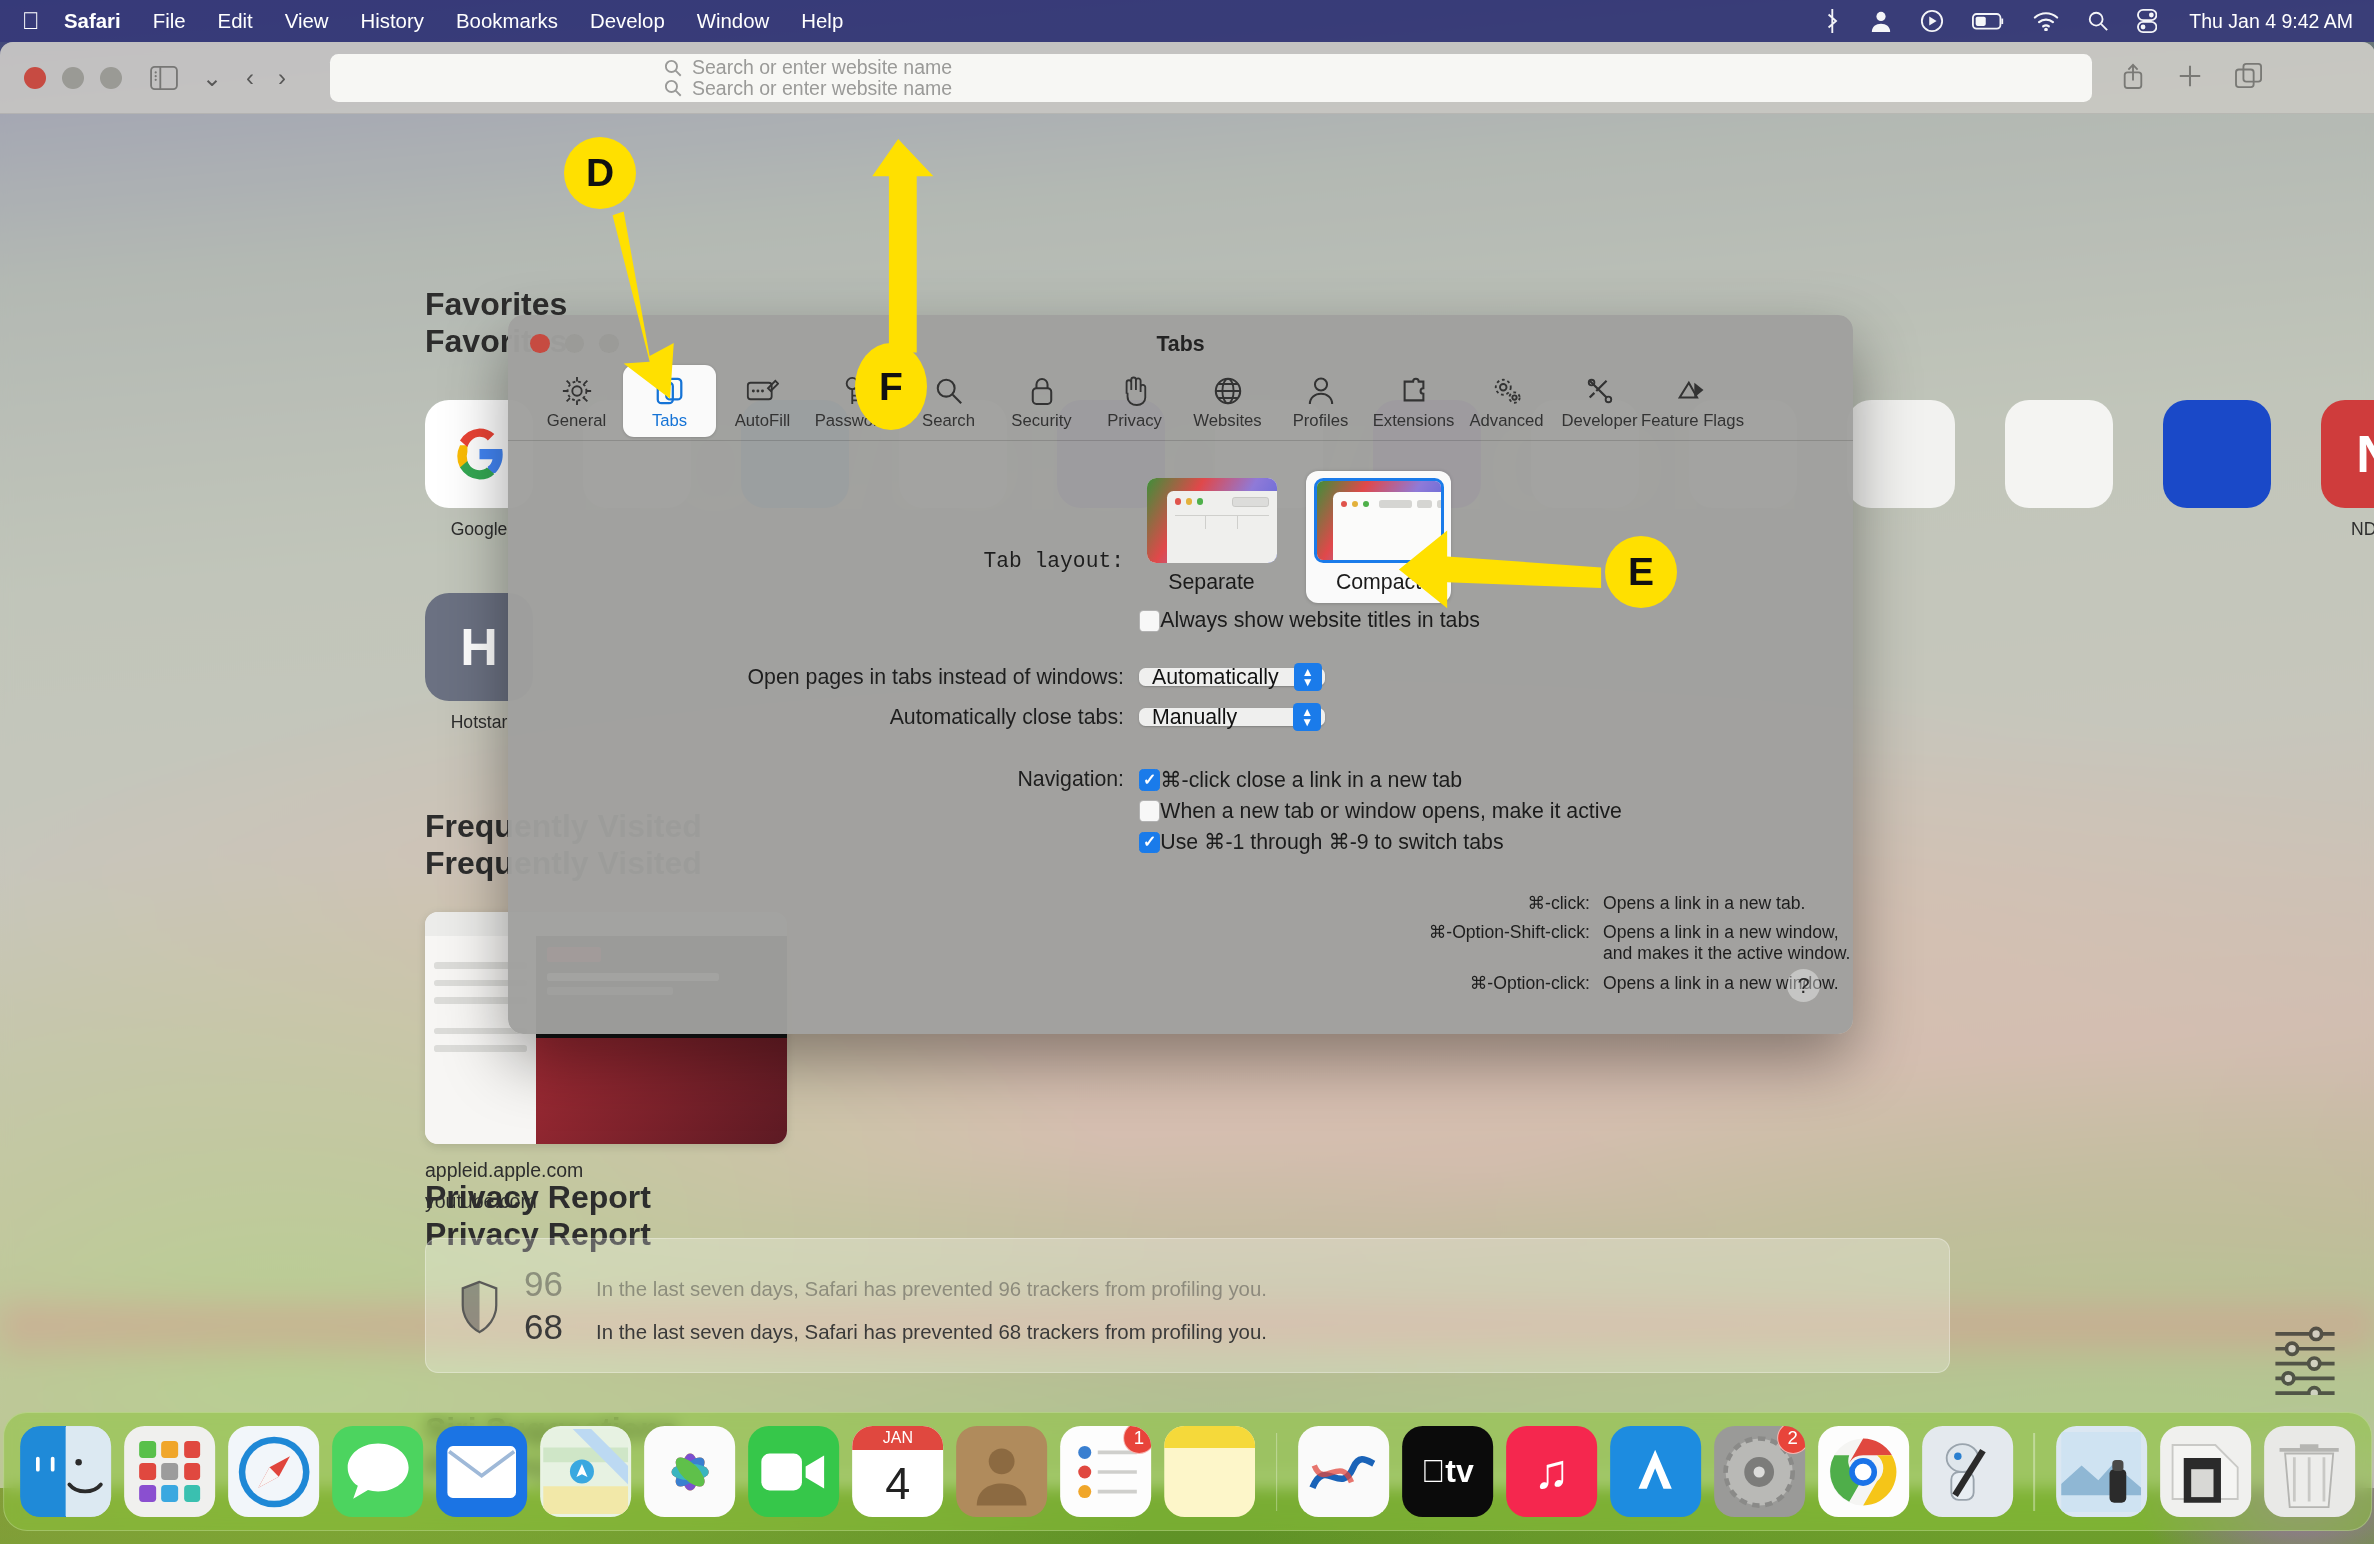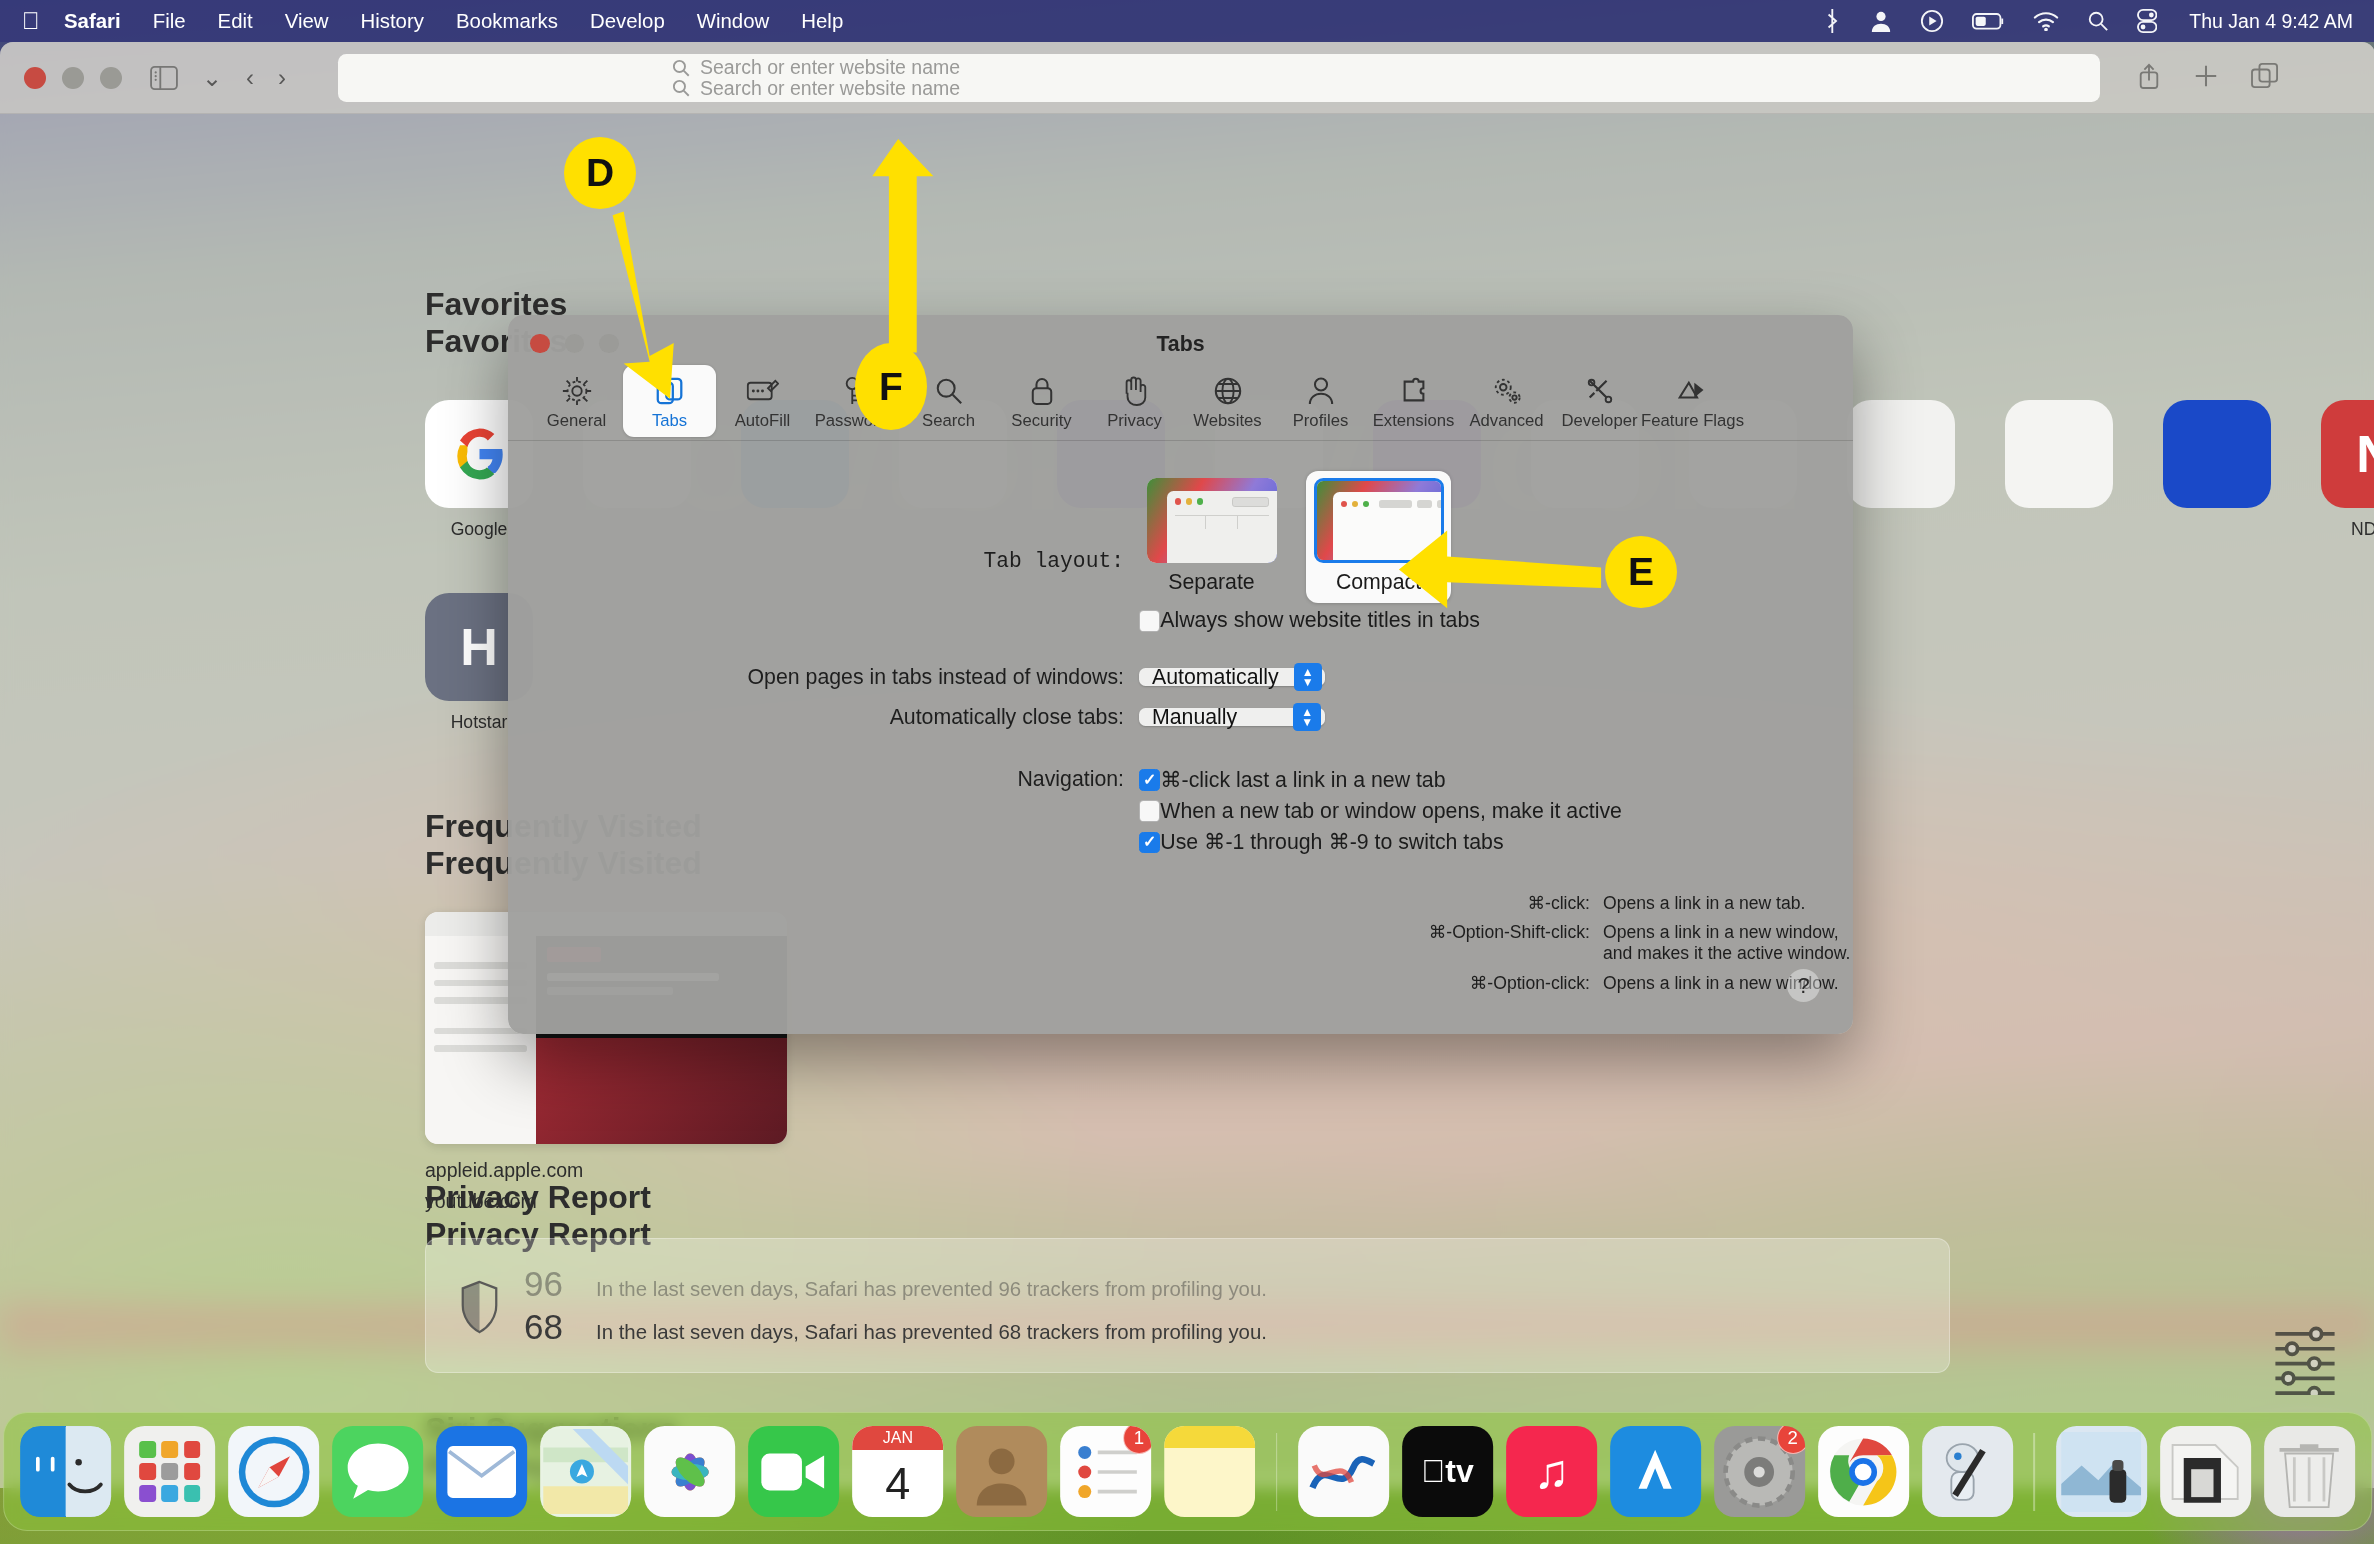--- a/index.html
+++ b/index.html
@@ -57,21 +57,21 @@
     background:rgba(206,204,198,.72);
     display:flex; align-items:center; padding:0 24px;
     border-bottom:0.9px solid rgba(0,0,0,.08);
   }
   .tlights{ display:flex; gap:16px; margin-right:28px;}
   .tl{ width:22px; height:22px; border-radius:50%; background:#9a9a95; }
   .tl.red{ background:#c74b42; }
   .tbtn{ margin-right:24px; opacity:.55; display:flex; align-items:center;}
   .tbtn.arrow{ font-size:24px; }
   #urlbar{
-    flex:1; height:48px; max-width:1762px; margin:0 28px;
+    flex:1; height:48px; max-width:1762px; margin:0 20px;
     background:rgba(250,250,248,.95); border-radius:8.3px;
     display:flex; align-items:center; padding:0 16.7px;
     position:relative; overflow:hidden;
   }
   #urlbar .ghost{
     position:absolute; left:334px; top:2.8px; width:928px;
     color:#9a9a98; font-size:19.5px; display:flex; align-items:center; gap:9.3px;
   }
   #urlbar .ghost.g2{ top:23px; }
   .rightbtns{ display:flex; align-items:center; gap:32px; opacity:.55; margin-left:9.3px;}
@@ -712,21 +712,21 @@
           <span class="stepper" style="margin-left:auto;">▲<br>▼</span>
         </div>
       </div>
     </div>
 
     <div class="frow" style="margin-top:37px;">
       <div class="flabel">Navigation:</div>
       <div class="fctl" id="navopts">
           <div class="chkrow">
             <span class="chk on"></span>
-            <span>⌘-click last a link in a new tab</span>
+            <span>⌘-click close a link in a new tab</span>
           </div>
           <div class="chkrow">
             <span class="chk"></span>
             <span>When a new tab or window opens, make it active</span>
           </div>
           <div class="chkrow">
             <span class="chk on"></span>
             <span>Use ⌘-1 through ⌘-9 to switch tabs</span>
           </div>
         </div>

